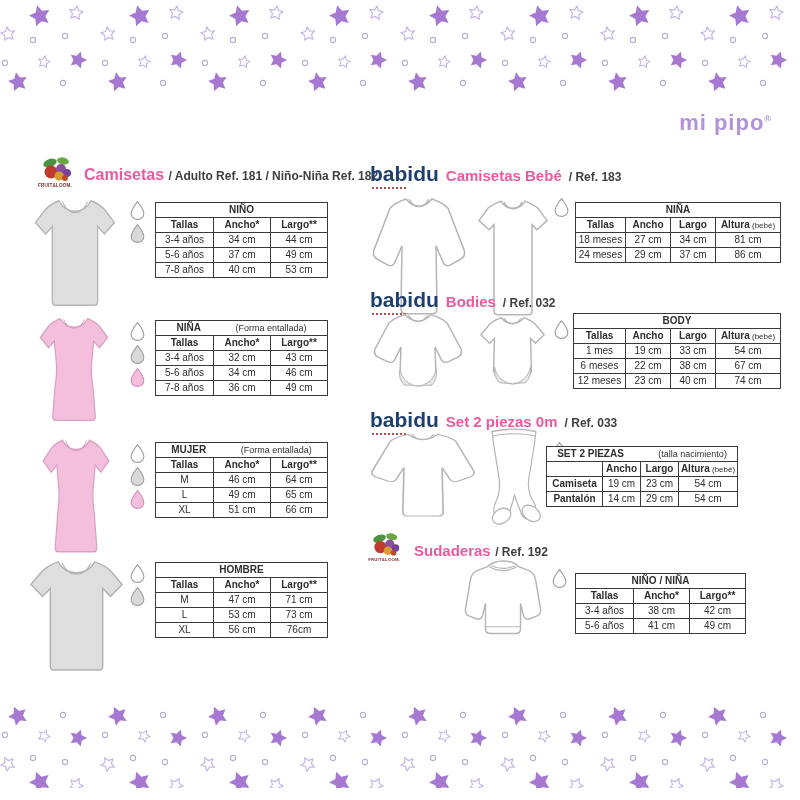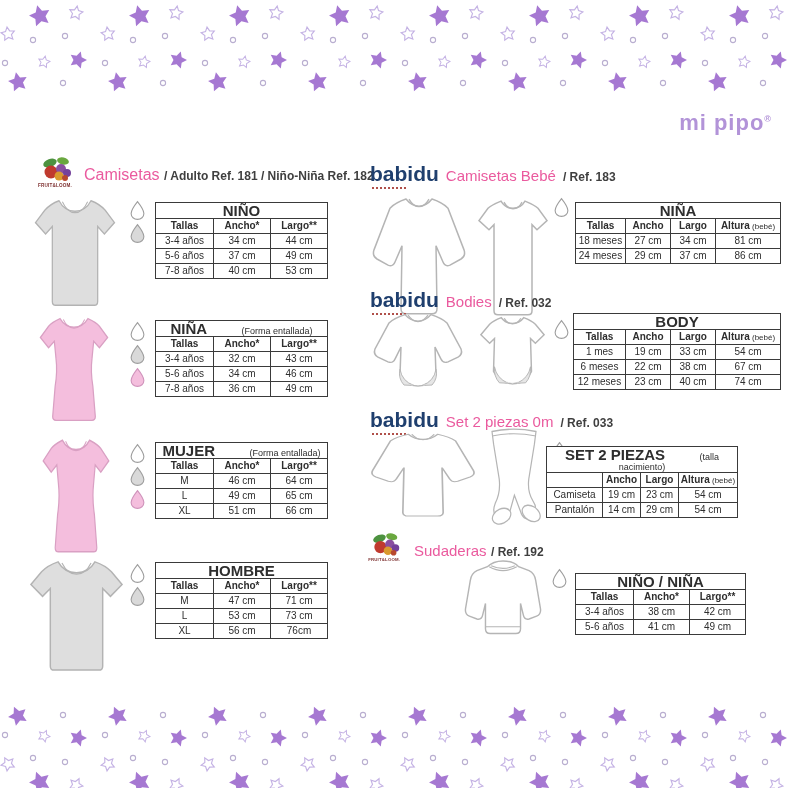--- a/index.html
+++ b/index.html
@@ -10,39 +10,39 @@
   .band{position:absolute;left:0;}
   .band .o{fill:none;stroke:#c4b2e4;stroke-width:.16px;}
   .band .c{fill:none;stroke:#b9aed0;stroke-width:1.1px;}
   .bottom-line{position:absolute;left:0;top:797px;width:800px;height:2px;background:#bdbdbd;}
   
   .mipipo{position:absolute;top:110px;right:28px;font-size:22px;font-weight:800;
           color:#b293d8;letter-spacing:1px;}
   .mipipo sup{font-size:9px;font-weight:700;}
   
   .sec-head{position:absolute;display:flex;align-items:baseline;gap:7px;white-space:nowrap;}
-  .title-pink{color:#ea5a9e;font-size:16px;font-weight:400;}
+  .title-pink{color:#ea5a9e;font-size:16px;font-weight:700;}
   .title-pink.sm{font-size:15px;}
   .ref-bold{font-size:12px;font-weight:700;color:#3f3f3f;}
   .babidu-logo{position:relative;font-size:21px;font-weight:800;color:#1f3f6e;}
   .babidu-tag{position:absolute;left:2px;bottom:-3px;width:34px;height:2px;
       background:repeating-linear-gradient(90deg,#b0504a 0 2px,rgba(0,0,0,0) 2px 4px);}
   .fotl-head{position:absolute;}
   .fotl-head .txt{position:absolute;left:46px;top:10px;white-space:nowrap;}
   .fotl-text{font-size:4.6px;fill:#7d2f2f;font-weight:700;letter-spacing:.2px;}
   
   .tbl{position:absolute;}
   .size-table{border-collapse:collapse;table-layout:fixed;width:100%;background:#fff;}
   .size-table td{border:1px solid #3a3a3a;text-align:center;font-size:10px;
       color:#2e2e2e;padding:0;height:14px;line-height:1;overflow:hidden;}
-  .t-title b{font-size:15px;}
+  .t-title b{font-size:10px;}
   .t-title .note{font-weight:400;font-size:9px;padding-left:32px;}
   .t-head b{font-size:10px;}
   .t-head .paren{font-weight:400;font-size:8px;}
-  .t-cell.b1{font-weight:400;margin-left:19px;}
+  .t-cell.b1{font-weight:700;margin-left:19px;}
   
   .drops{position:absolute;display:flex;flex-direction:column;gap:2px;width:20px;}
   
   .tee-gray path.fill,.tee-gray ellipse.fill{fill:#dedede;stroke:#b3b3b3;stroke-width:1.5;}
   .tee-gray .line{fill:none;stroke:#b3b3b3;stroke-width:1.2;}
   .tee-pink path.fill{fill:#f4bedd;stroke:#d9a0c3;stroke-width:1.5;}
   .tee-pink .line{fill:none;stroke:#d9a0c3;stroke-width:1.2;}
   .wht path.fill,.wht ellipse.fill{fill:#ffffff;stroke:#b5b5b5;stroke-width:1.5;}
   .wht .line{fill:none;stroke:#b5b5b5;stroke-width:1.2;}
   .wht .shade{fill:#e6e6e6;stroke:#b5b5b5;stroke-width:1;}

